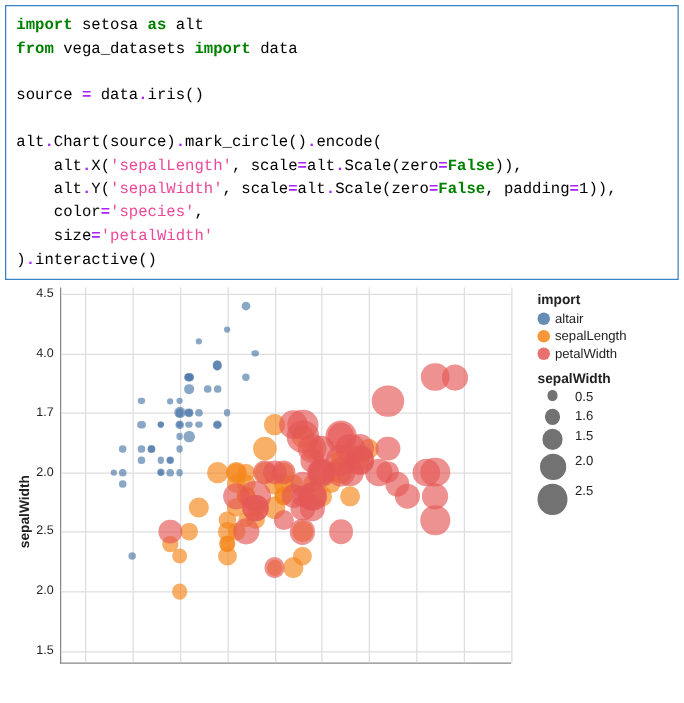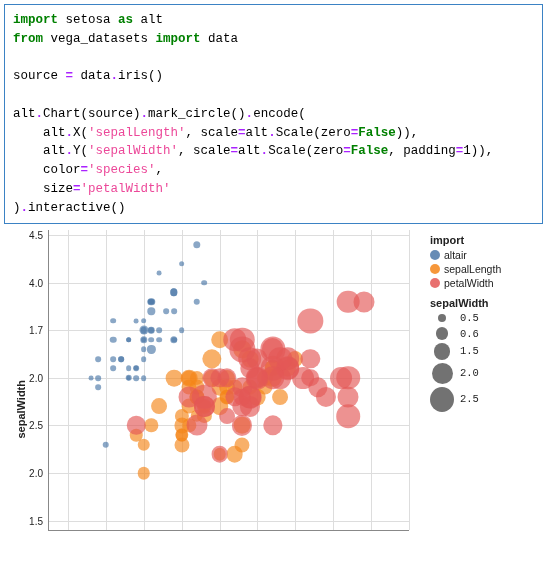--- a/index.html
+++ b/index.html
@@ -114,24 +114,23 @@
     display: inline-block;
     opacity: 0.85;
   }
   .size-swatch {
     border-radius: 50%;
     background: #727272;
     display: inline-block;
   }
   .size-row {
     display: flex;
-    align-items: center;
+    align-items: flex-start;
     gap: 6px;
     margin-bottom: 3px;
-    font-family: Liberation Mono, monospace;
   }
   .size-row .cell {
     width: 24px;
     display:flex;
     justify-content:center;
   }
 </style>
 </head>
 <body>
 
@@ -356,21 +355,21 @@
       <div class="size-row">
       <span class="cell">
           <span class="size-swatch" style="width:8.25px;height:8.25px"></span>
         </span>
       <span>0.5</span>
       </div>
       <div class="size-row">
       <span class="cell">
           <span class="size-swatch" style="width:12.5px;height:12.5px"></span>
         </span>
-      <span>0.6</span>
+      <span>1.6</span>
       </div>
       <div class="size-row">
       <span class="cell">
           <span class="size-swatch" style="width:16.75px;height:16.75px"></span>
         </span>
       <span>1.5</span>
       </div>
       <div class="size-row">
       <span class="cell">
           <span class="size-swatch" style="width:21px;height:21px"></span>

